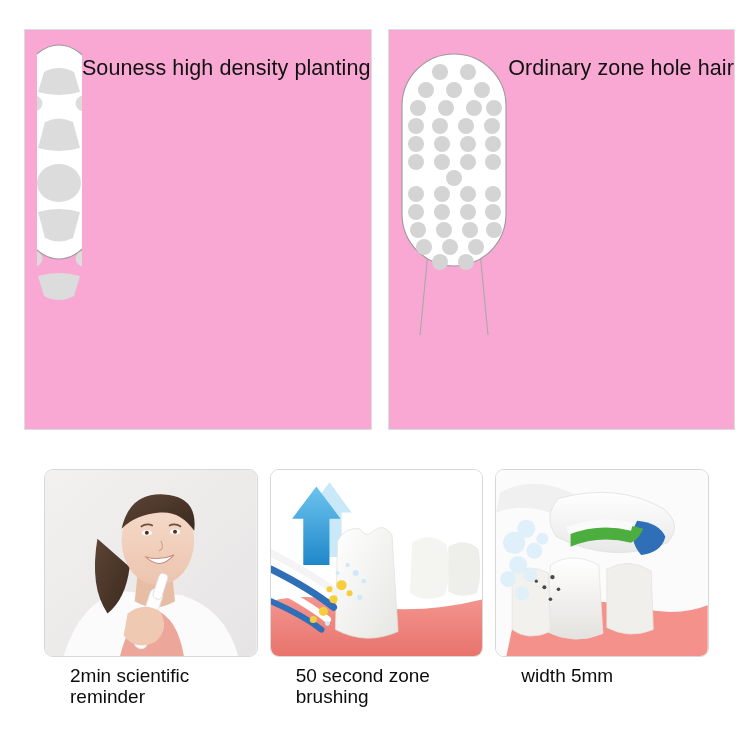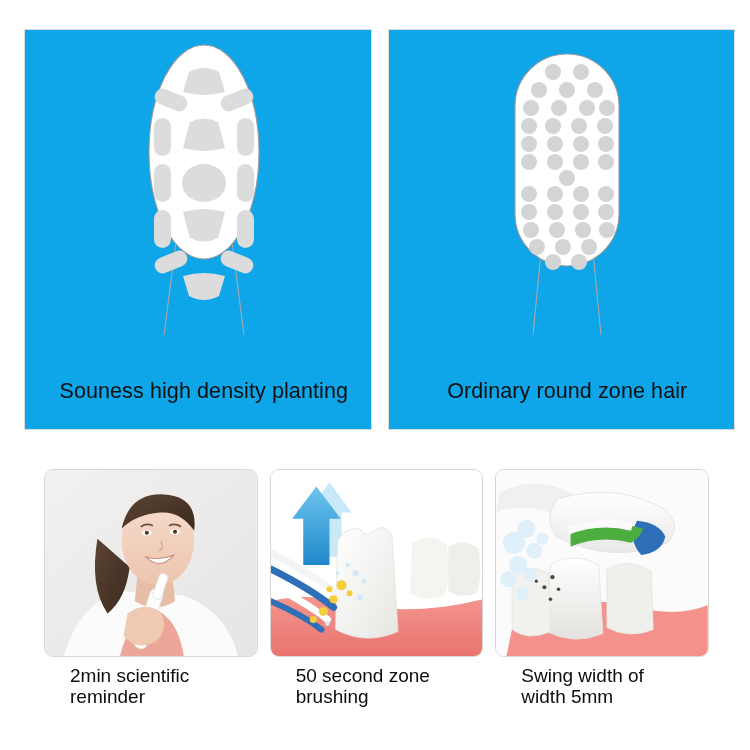--- a/index.html
+++ b/index.html
@@ -27,23 +27,23 @@
     top: 29px;
     width: 711px;
     height: 401px;
     display: flex;
     gap: 16px;
   }
 
   .compare-panel {
     flex: 1 1 0;
     border: 1px solid #dcdcdc;
-    background: #0ea5e9;
-    display: flex;
-    flex-direction: column;
+    background: #f9a8d4;
+    display: flex;
+    flex-direction: row;
     position: relative;
     padding-left: 12px;
   }
 
   .panel-figure {
     flex: 1 1 auto;
     position: relative;
     overflow: hidden;
   }
 
@@ -196,21 +196,21 @@
               <circle cx="116" cy="200" r="8"></circle>
               <circle cx="140" cy="200" r="8"></circle>
             <circle cx="70" cy="217" r="8"></circle>
               <circle cx="96" cy="217" r="8"></circle>
               <circle cx="122" cy="217" r="8"></circle>
             <circle cx="86" cy="232" r="8"></circle>
               <circle cx="112" cy="232" r="8"></circle>
           </g>
         </svg>
       </div>
-      <div class="panel-caption">Ordinary round zone hair</div>
+      <div class="panel-caption">Ordinary zone hole hair</div>
     </div>
   </div>
 
   <div class="feature-row">
 
     <div class="feature-card">
       <div class="feature-photo">
         <svg viewBox="0 0 210 188" preserveAspectRatio="xMidYMid slice">
           <defs>
             <linearGradient id="bgw" x1="0" y1="0" x2="1" y2="1">
@@ -372,19 +372,18 @@
           <g fill="#4a4a46">
             <circle cx="56" cy="108" r="2.2"></circle>
               <circle cx="48" cy="118" r="2"></circle>
             <circle cx="62" cy="120" r="1.8"></circle>
               <circle cx="40" cy="112" r="1.6"></circle>
             <circle cx="54" cy="130" r="1.8"></circle>
           </g>
         </svg>
       </div>
       <div class="feature-caption">
-        <span class="cap-line">Swing width of</span>
         <span class="cap-line">width 5mm</span>
       </div>
     </div>
 
   </div>
 </div>
 
 </body></html>

